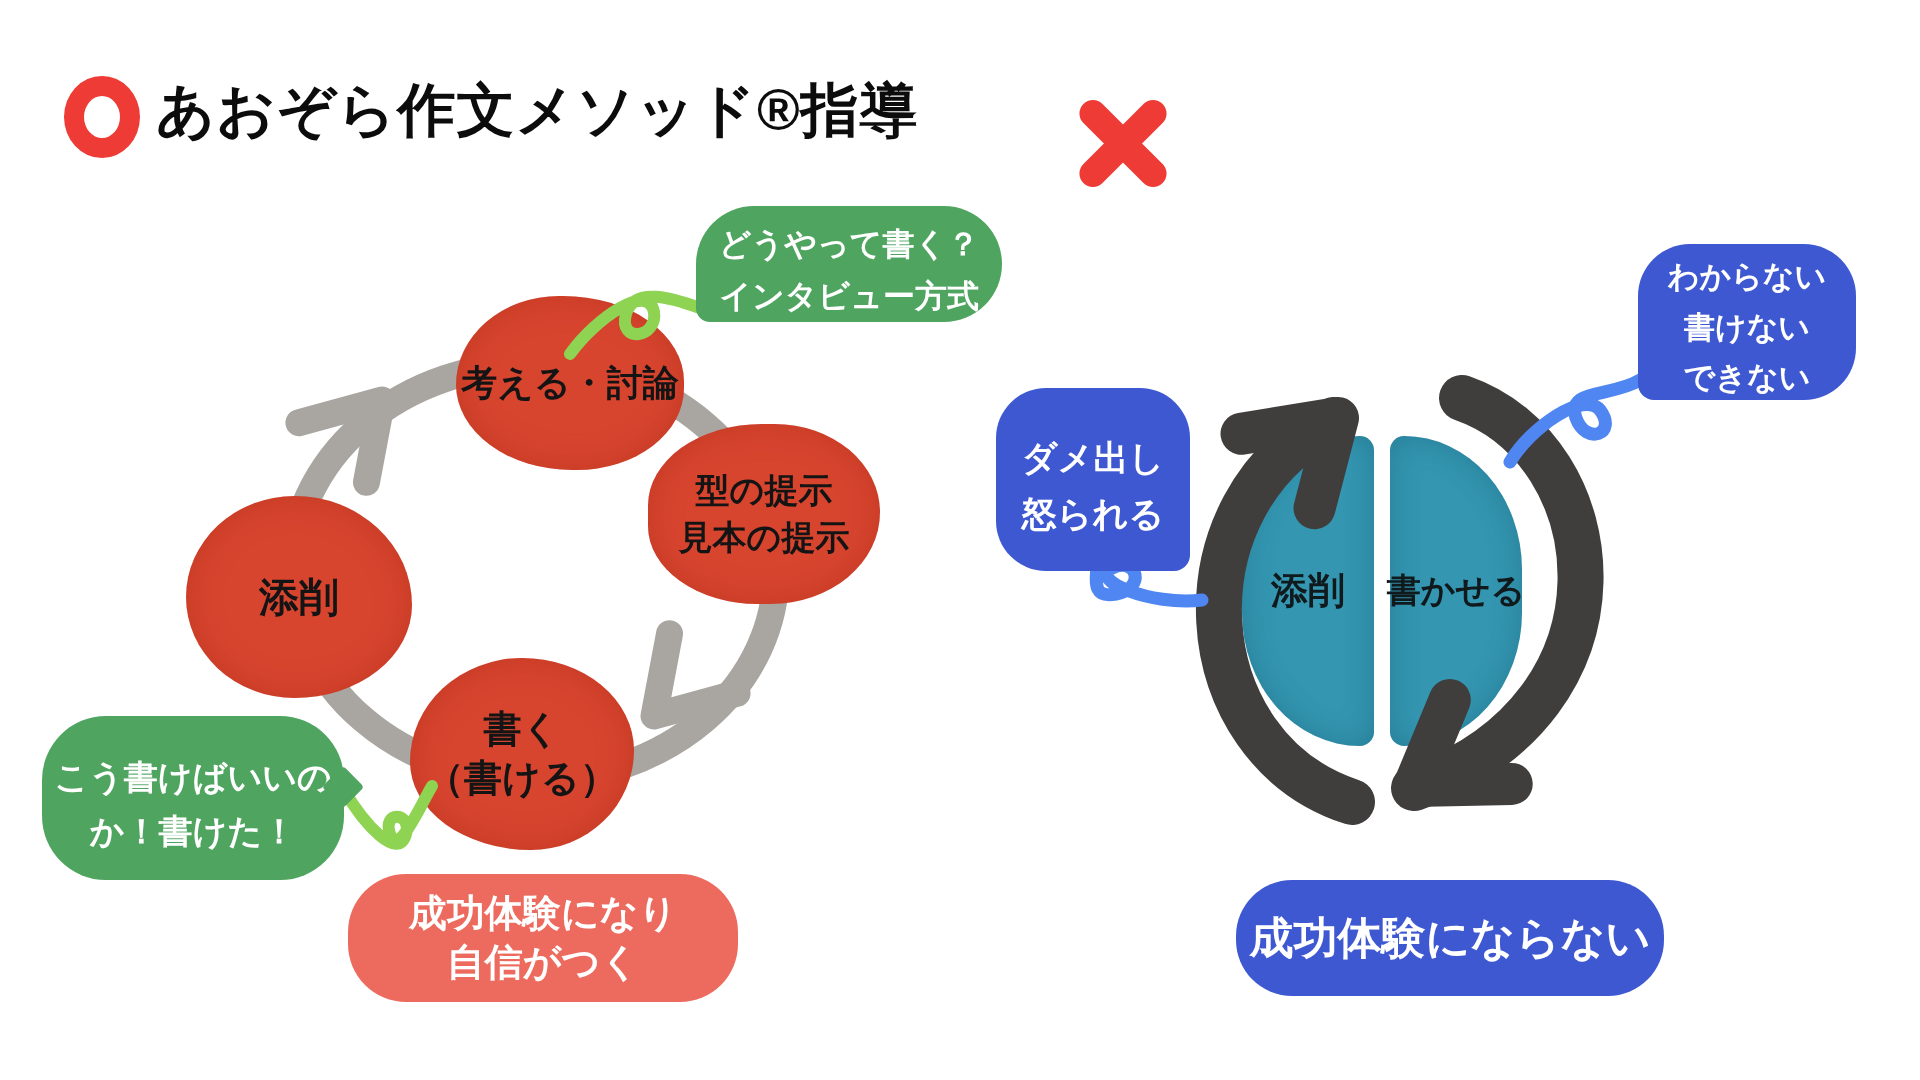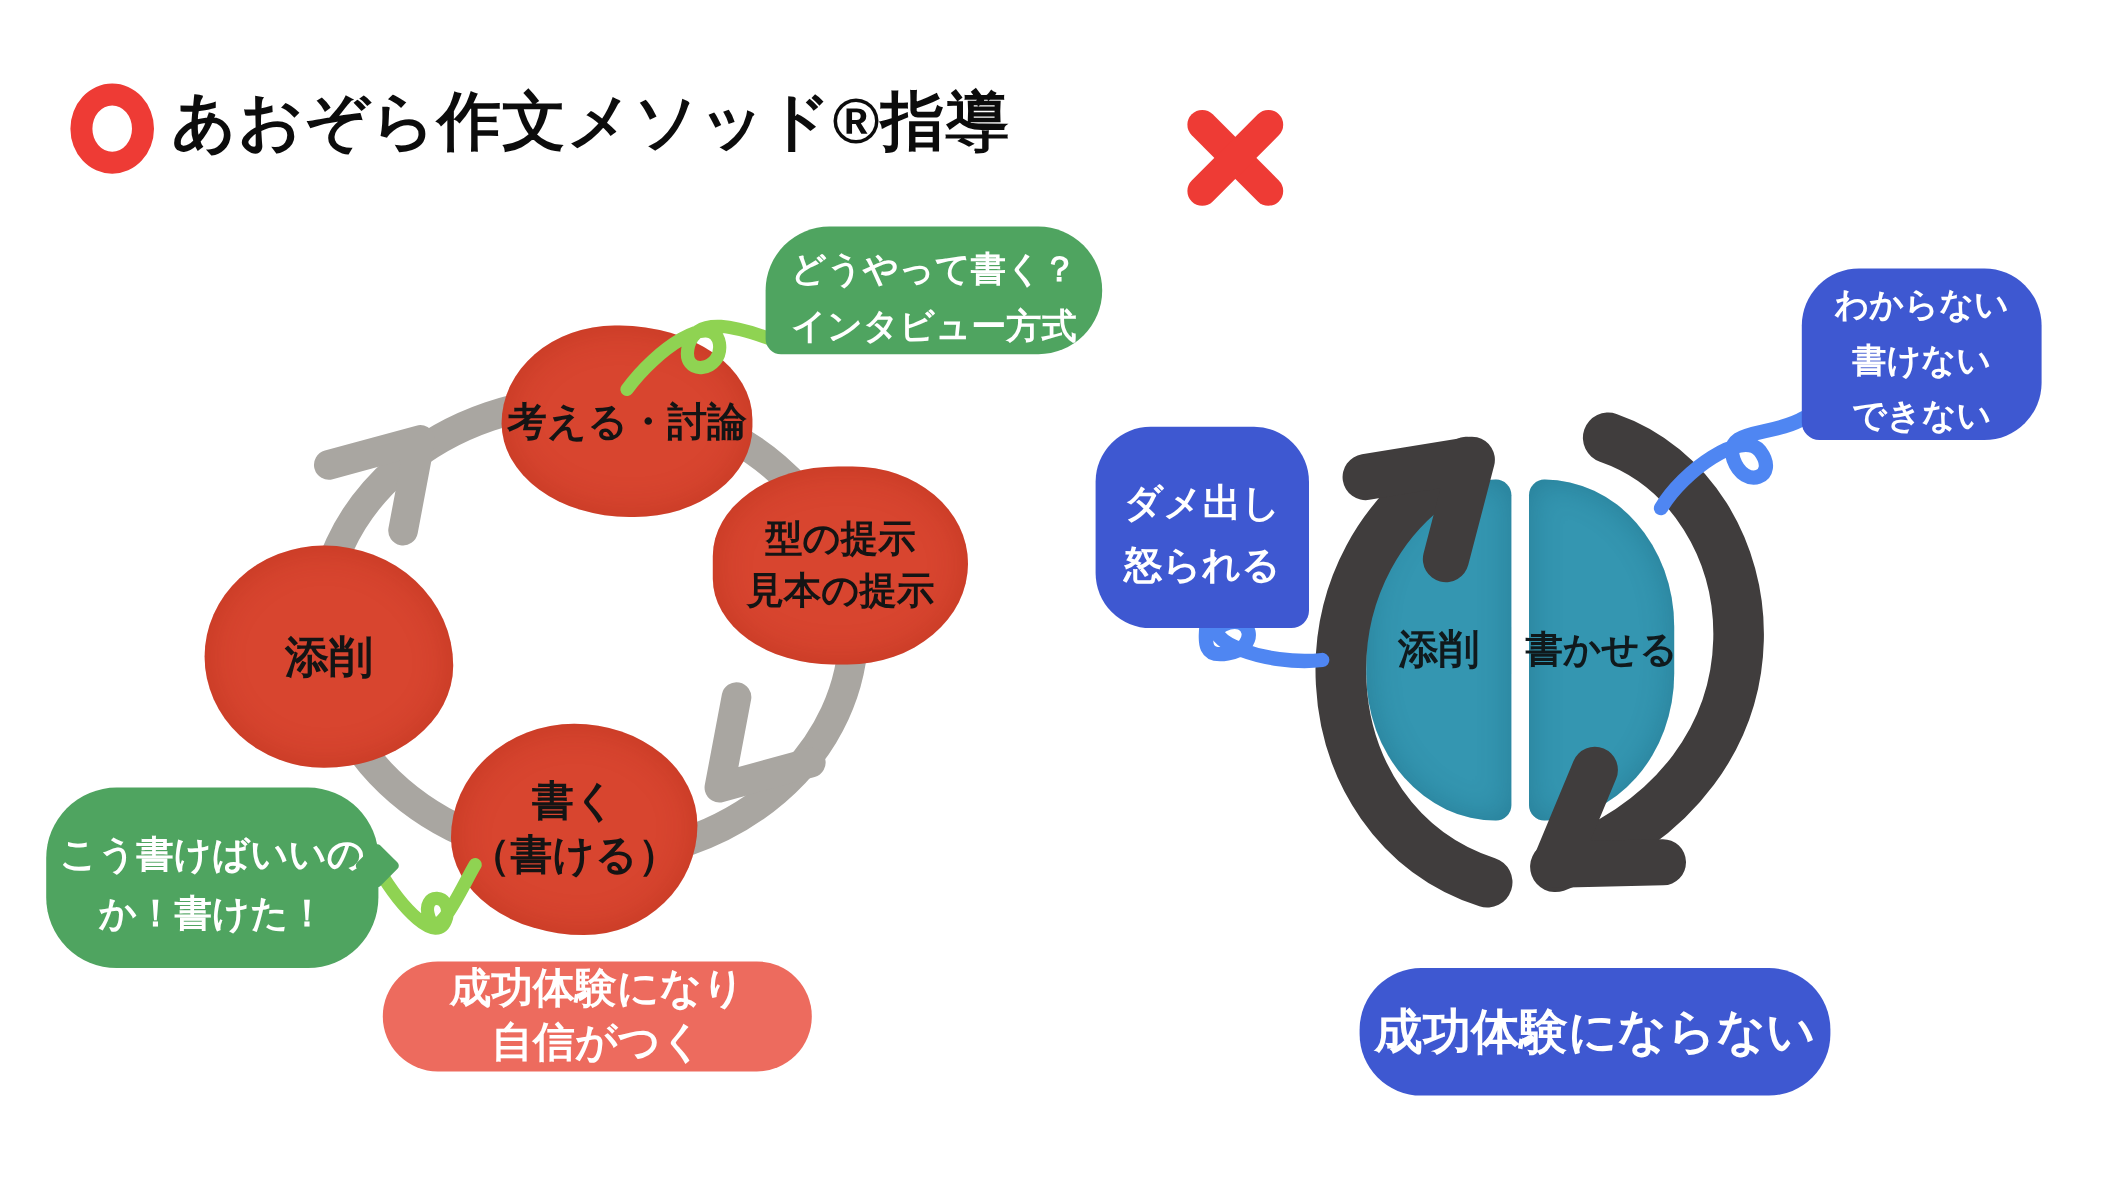--- a/index.html
+++ b/index.html
@@ -46,21 +46,21 @@
               background:#4fa460;transform:rotate(45deg);border-radius:4px;}
   .bubble-cant{left:1638px;top:244px;width:218px;height:156px;background:#3e58d1;
               border-radius:52px 52px 52px 16px;font-size:31px;line-height:1.25;}
   .bubble-scold{left:996px;top:388px;width:194px;height:183px;background:#3e58d1;
               border-radius:50px 50px 16px 50px;font-size:35px;line-height:1.25;}
 
   
   .pill{position:absolute;display:flex;flex-direction:column;align-items:center;justify-content:center;
         color:#ffffff;font-weight:800;text-align:center;}
   .pill .ln{white-space:nowrap;}
-  .pill-success{left:348px;top:874px;width:390px;height:100px;background:#ed6b5e;
+  .pill-success{left:348px;top:874px;width:390px;height:128px;background:#ed6b5e;
                 border-radius:58px;font-size:38px;line-height:1.3;}
   .pill-fail{left:1236px;top:880px;width:428px;height:116px;background:#3e58d1;
                 border-radius:56px;font-size:44px;}
 
   
   .half{position:absolute;display:flex;align-items:center;justify-content:center;
         background:#3496b1;color:#10191c;font-weight:800;white-space:nowrap;
         box-shadow:inset 0 0 30px rgba(10,70,90,.3);}
   .half-correct{left:1242px;top:436px;width:132px;height:310px;font-size:37px;
         border-radius:150px 18px 18px 150px / 170px 18px 18px 170px;}

